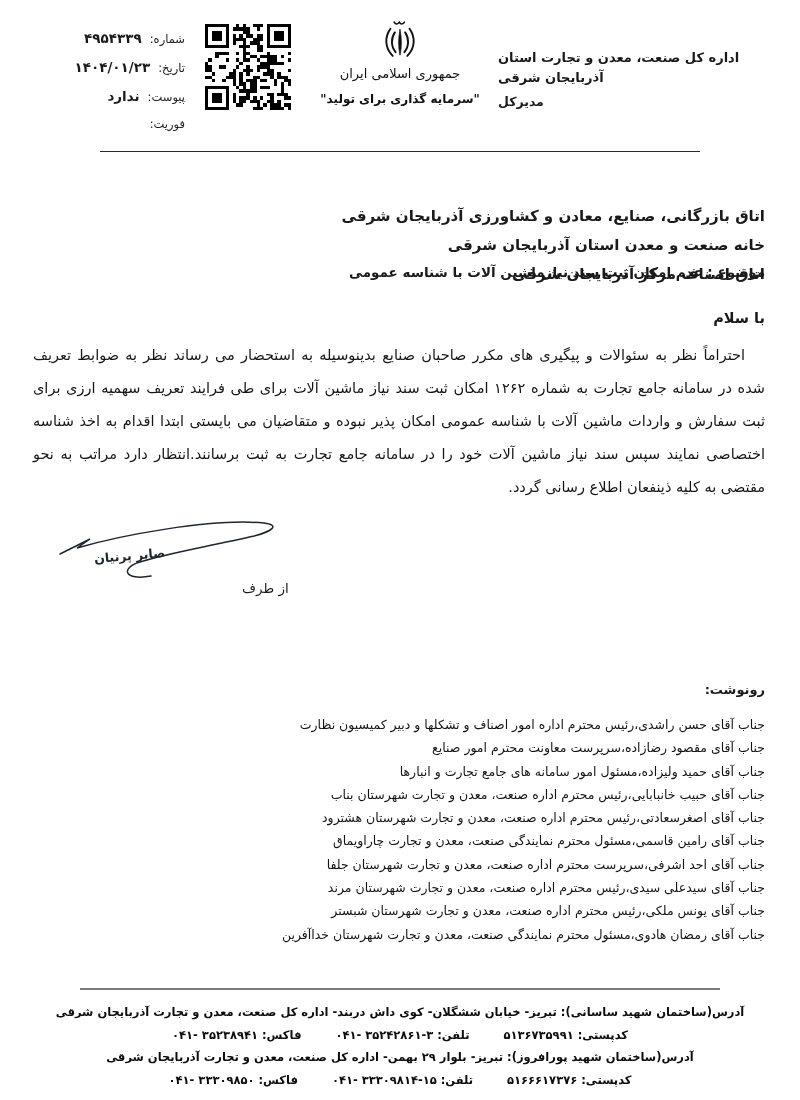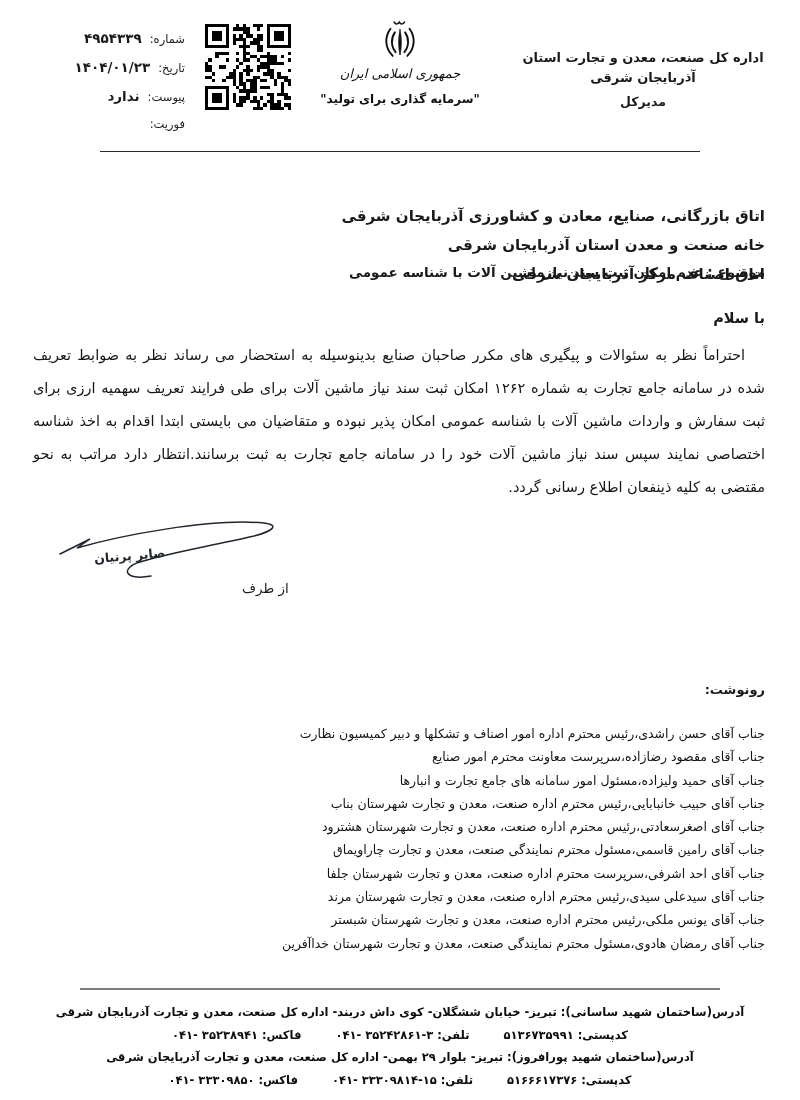--- a/index.html
+++ b/index.html
@@ -24,26 +24,26 @@
   .meta-value { font-size:13.5px; font-weight:bold; margin-right:8px; white-space:nowrap; }
   
   .qr-box { position:absolute; left:205px; top:24px; width:86px; height:86px; }
   .qr-box svg { width:100%; height:100%; shape-rendering:crispEdges; }
   
   .center-head {
     position:absolute; left:295px; top:16px; width:210px;
     text-align:center;
   }
   .emblem { width:44px; height:46px; display:block; margin:0 auto 2px; }
-  .gov-line { font-size:13px; font-style:italic; line-height:19px; color:#111; }
+  .gov-line { font-size:13px; line-height:19px; color:#111; }
   .slogan { font-size:12px; font-weight:bold; margin-top:9px; color:#111; }
   
   .org-head {
     position:absolute; right:12px; top:48px; width:290px;
-    text-align:center; font-weight:bold;
+    text-align:left; font-weight:bold;
   }
   .org-title { font-size:13px; line-height:20px; }
   .org-role { font-size:12.5px; margin-top:6px; }
   
   .divider-top { position:absolute; left:100px; top:151px; width:600px; border-top:1.6px solid #2a2a2a; }
   .divider-bottom { position:absolute; left:80px; top:988px; width:640px; border-top:2.5px solid #7d7d7d; }
   
   .recipients { position:absolute; right:35px; top:166px; text-align:right;margin-top:36px; }
   .recipient-line { font-size:15px; font-weight:bold; line-height:29px; }
   
@@ -61,21 +61,21 @@
   .signature-wrap { position:absolute; left:52px; top:512px; width:240px; height:80px; }
   .signature-wrap svg { position:absolute; left:0; top:0; }
   .signatory-name {
     position:absolute; left:42px; top:36px;
     font-size:12.5px; font-weight:bold; color:#20262e;
     transform:rotate(-5deg); white-space:nowrap;
   }
   .on-behalf { position:absolute; left:242px; top:580px; font-size:13.5px; }
   
   .cc-block { position:absolute; right:35px; top:682px; text-align:right; }
-  .cc-title { font-size:13px; font-weight:bold; margin-bottom:25px; }
+  .cc-title { font-size:13px; font-weight:bold; margin-bottom:16px; }
   .cc-item { font-size:12.5px; line-height:23.3px; color:#141414; }
   
   .footer { position:absolute; left:0; top:1001px; width:100%; text-align:center; font-weight:bold; color:#0d0d0d; }
   .footer-line { font-size:11.5px; line-height:22.5px; }
   .footer-contacts { display:flex; justify-content:center; gap:34px; direction:rtl; }
   .footer-contacts span { white-space:nowrap; }
 </style>
 </head>
 <body>
 

